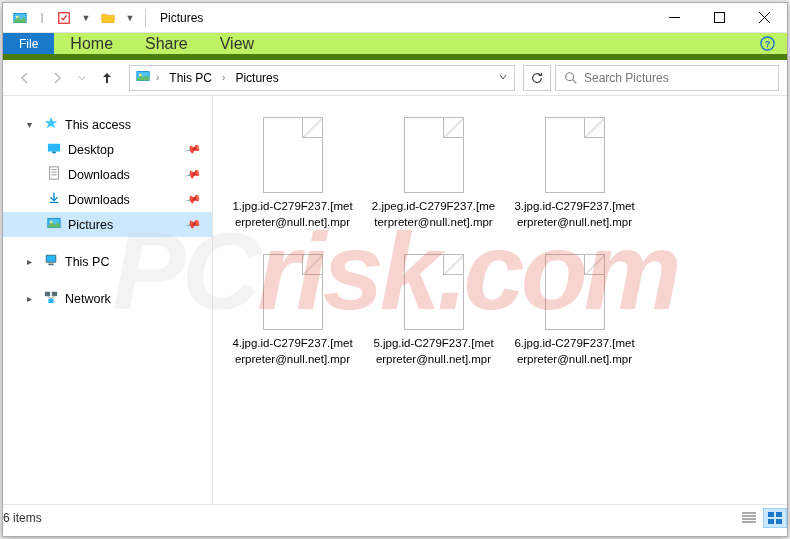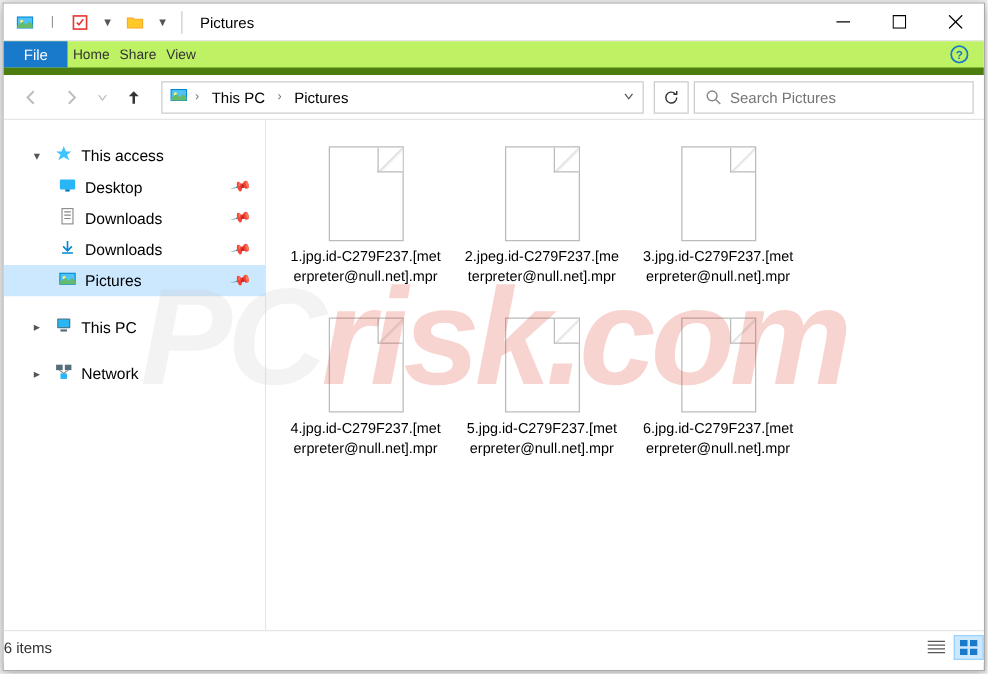--- a/index.html
+++ b/index.html
@@ -9,21 +9,21 @@
     .titlebar { height: 30px; background: #fff; display: flex; align-items: center; border-bottom: 1px solid #e5e5e5; }
     .titlebar-icons { display: flex; align-items: center; padding-left: 8px; gap: 4px; }
     .tb-icon { width: 18px; height: 18px; display: flex; align-items: center; justify-content: center; font-size: 10px; }
     .tb-divider { width: 1px; height: 18px; background: #ccc; margin: 0 6px; }
     .title-text { margin-left: 8px; font-size: 12px; color: #000; }
     .window-controls { margin-left: auto; display: flex; }
     .win-ctrl { width: 45px; height: 30px; display: flex; align-items: center; justify-content: center; cursor: pointer; }
 
     .ribbon { height: 27px; background: #bef264; display: flex; align-items: stretch; border-bottom: 6px solid #4d7c0f; }
     .file-tab { background: #1979ca; color: #fff; padding: 0 16px; display: flex; align-items: center; font-size: 12px; cursor: pointer; }
-    .ribbon-tab { padding: 0 4px; display: flex; align-items: center; font-size: 11px; color: #333; cursor: pointer; }
+    .ribbon-tab { padding: 0 16px; display: flex; align-items: center; font-size: 16px; color: #333; cursor: pointer; }
     .ribbon-help { margin-left: auto; padding: 0 12px; display: flex; align-items: center; color: #1979ca; cursor: pointer; font-size: 13px; }
 
     .navbar { height: 36px; background: #fff; display: flex; align-items: center; padding: 0 8px; gap: 4px; border-bottom: 1px solid #e5e5e5; }
     .nav-btn { width: 28px; height: 28px; display: flex; align-items: center; justify-content: center; cursor: pointer; color: #555; border-radius: 2px; }
     .nav-btn.disabled { color: #bbb; }
     .address-bar { flex: 1; height: 26px; border: 1px solid #ccc; display: flex; align-items: center; padding: 0 6px; gap: 6px; font-size: 12px; margin: 0 4px; }
     .breadcrumb-item { cursor: pointer; padding: 2px 4px; }
     .breadcrumb-sep { color: #777; font-size: 10px; }
     .addr-drop { margin-left: auto; color: #555; }
     .refresh-btn { width: 28px; height: 26px; border: 1px solid #ccc; display: flex; align-items: center; justify-content: center; cursor: pointer; }

